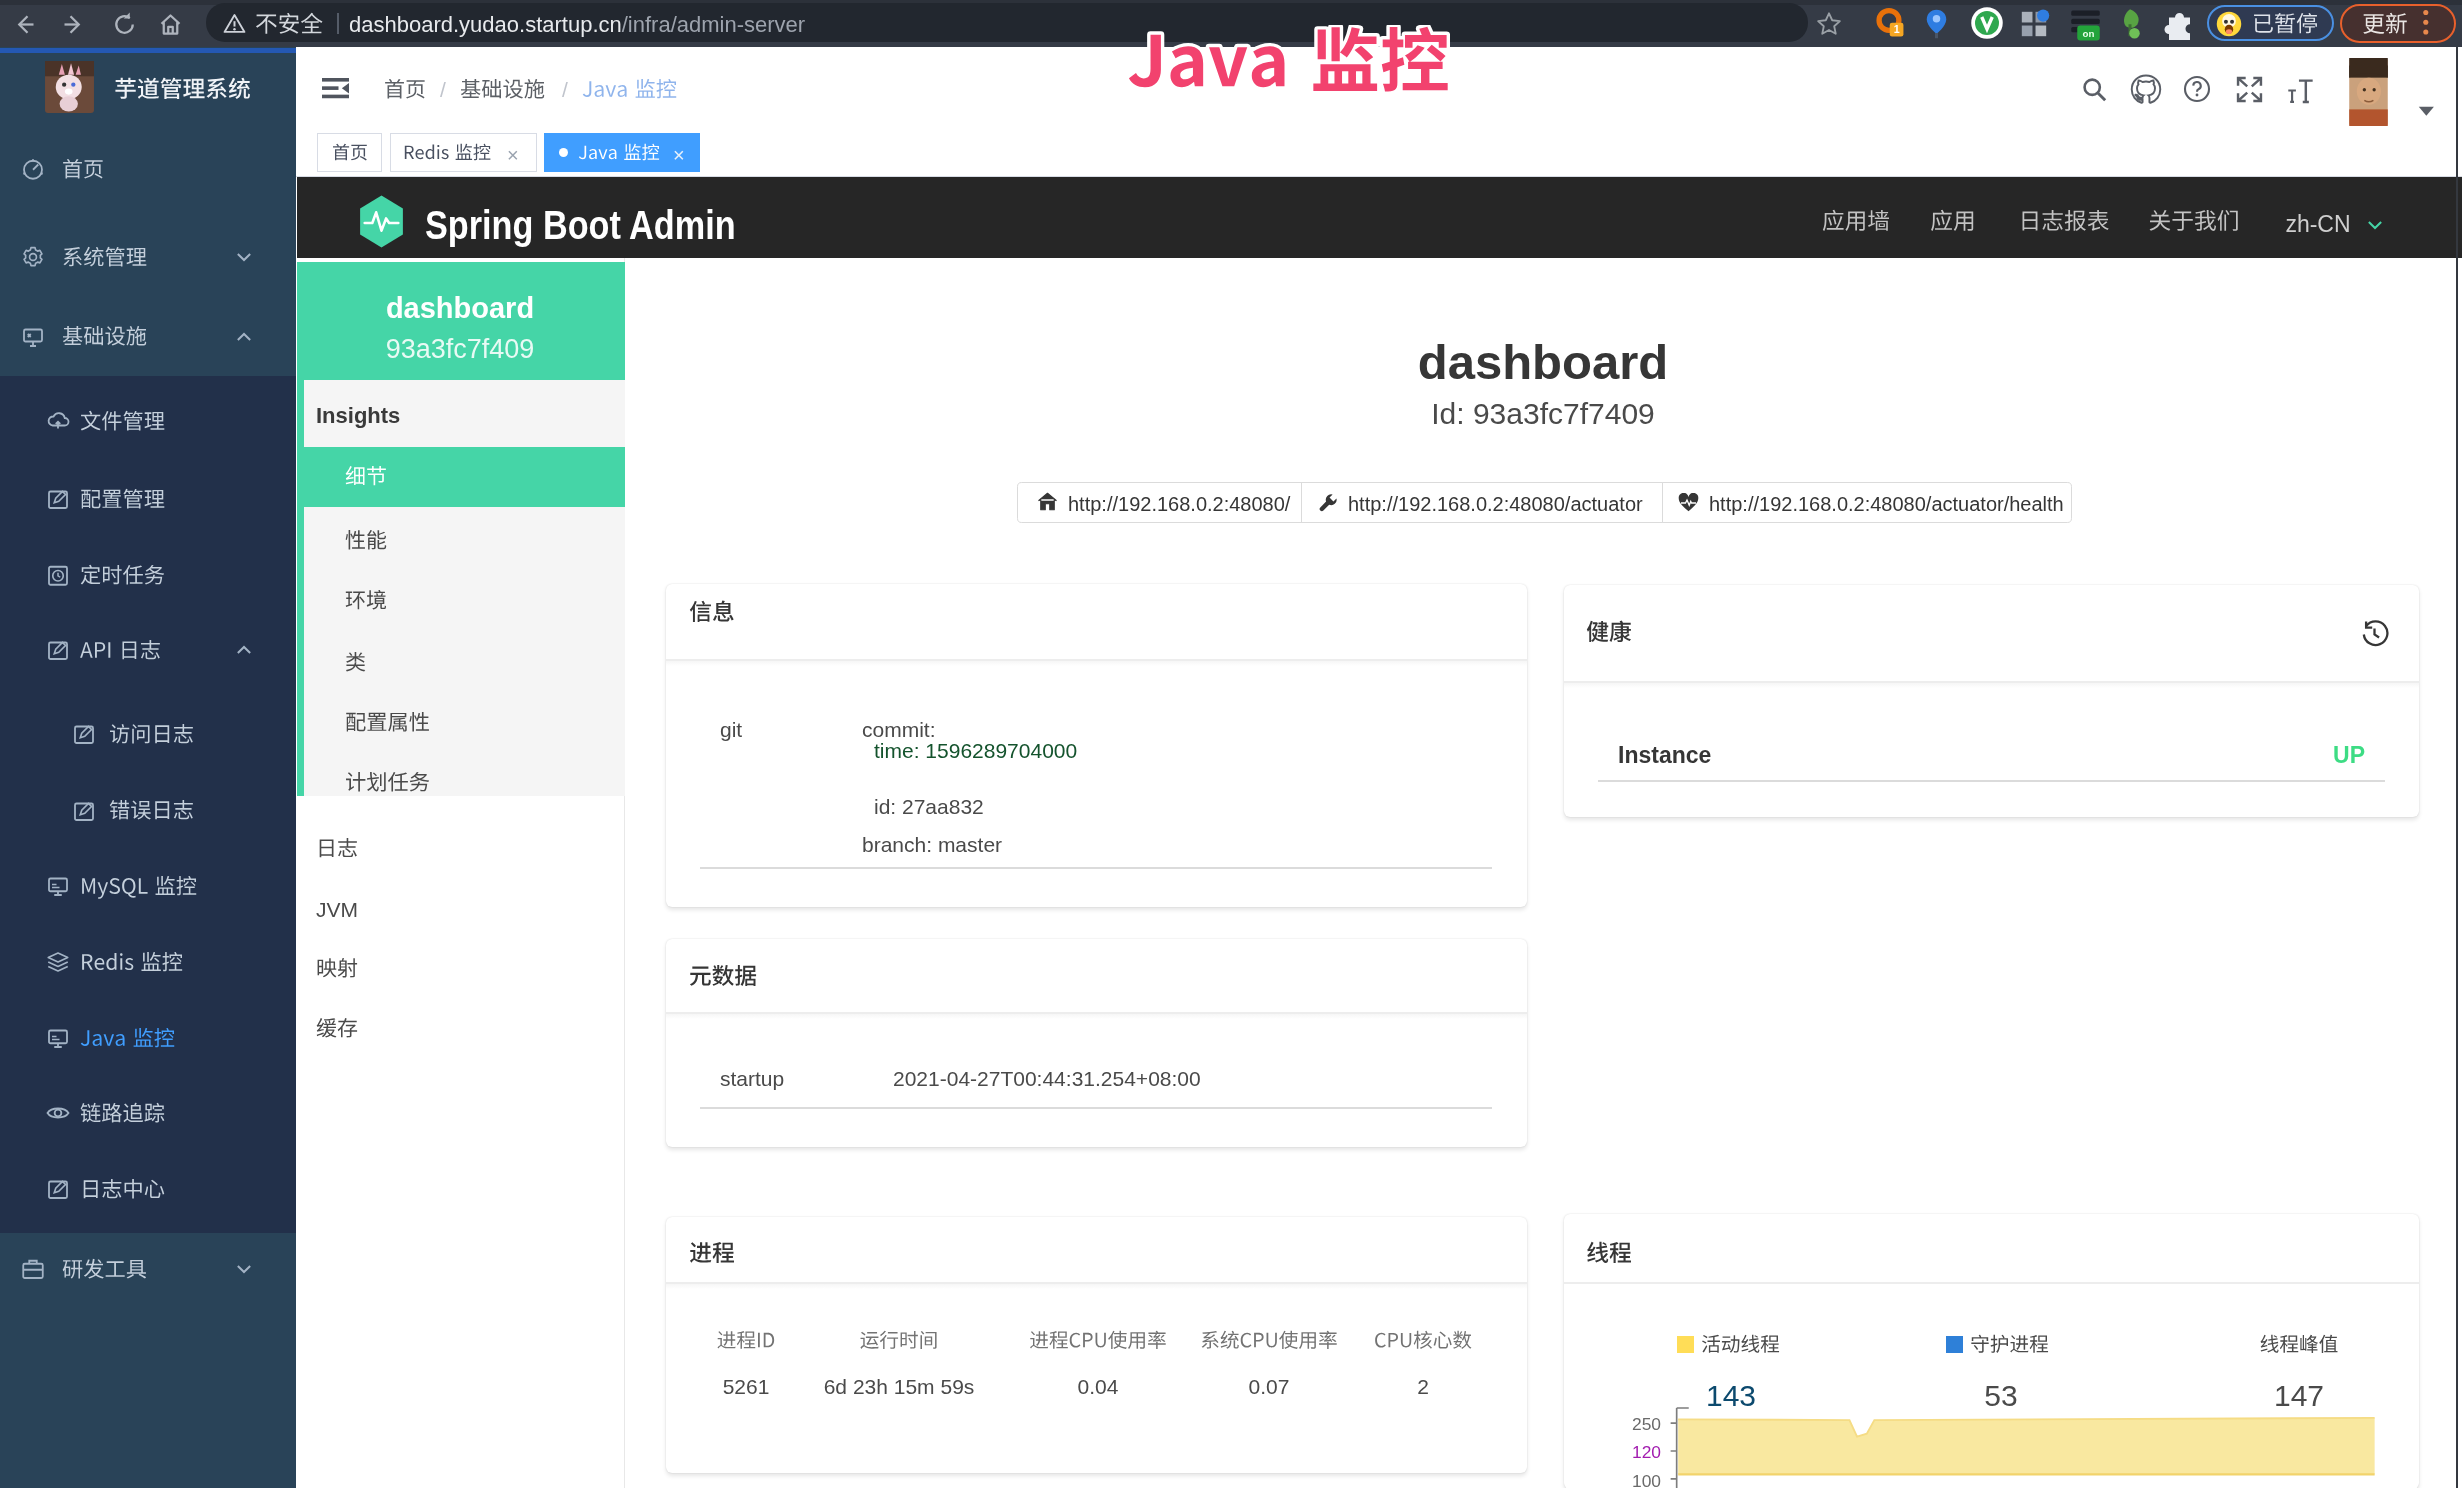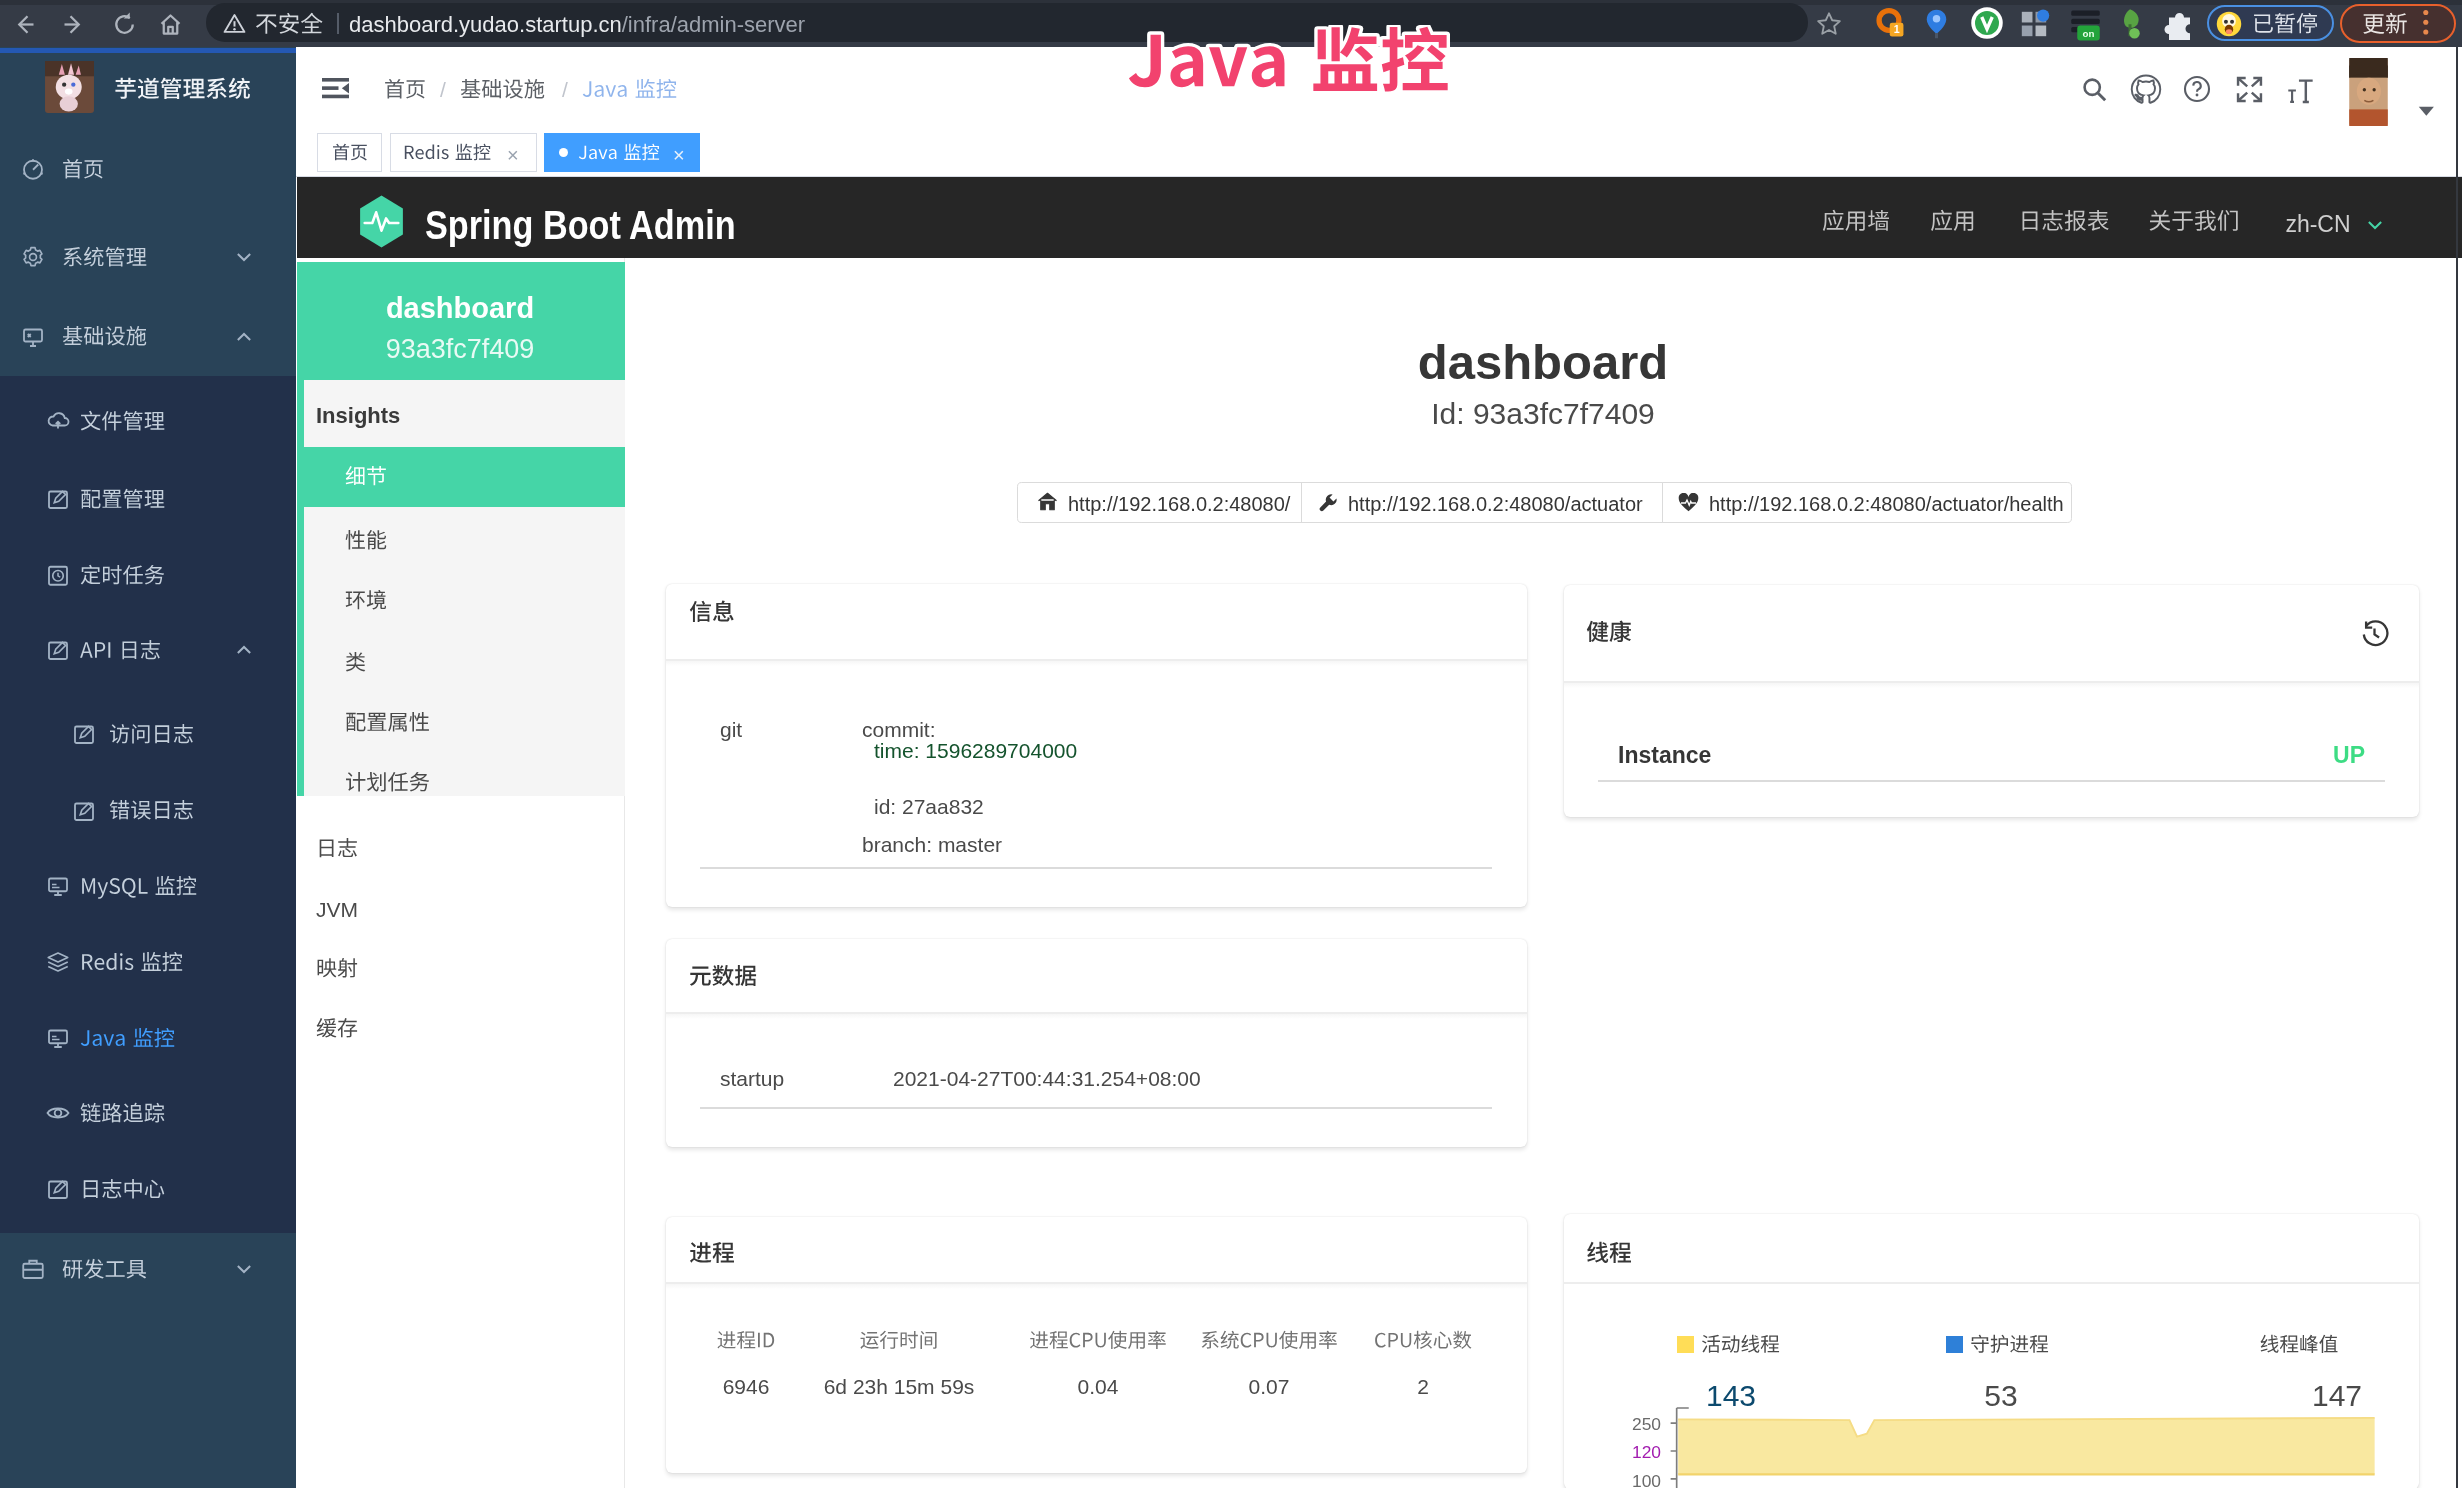--- a/index.html
+++ b/index.html
@@ -519,21 +519,21 @@
     <div style="position:absolute;left:1269px;top:1330px;transform:translateX(-50%);">
       <svg style="width:138px;height:22px;display:block;" viewBox="0 0 181.8 29.1">
         <path fill="#737373" d="M7.4 17.1C6.1 18.9 3.9 20.9 1.8 22.1C2.3 22.4 3.1 23 3.5 23.4C5.5 22 7.8 19.9 9.4 17.8ZM16.5 17.9C18.7 19.6 21.4 22 22.7 23.5L24.3 22.3C22.9 20.8 20.3 18.5 18.1 16.9ZM17.3 11.3C17.9 12 18.7 12.7 19.4 13.4L7.9 14.2C11.8 12.3 15.8 9.9 19.7 7L18.1 5.7C16.8 6.8 15.4 7.8 14 8.8L7.7 9.1C9.5 7.7 11.4 6.1 13.2 4.3C16.6 3.9 19.8 3.5 22.2 2.9L20.9 1.2C16.7 2.3 9.1 3 2.8 3.3C3 3.7 3.2 4.5 3.3 5C5.6 4.9 8 4.7 10.4 4.5C8.7 6.3 6.8 7.9 6.1 8.3C5.4 8.9 4.7 9.3 4.2 9.3C4.4 9.8 4.7 10.7 4.8 11.1C5.3 10.9 6.1 10.8 11.4 10.5C9.2 11.8 7.3 12.9 6.4 13.3C4.8 14.1 3.6 14.6 2.8 14.7C3 15.2 3.3 16.1 3.4 16.5C4.1 16.2 5.1 16.1 12.2 15.5V22.4C12.2 22.6 12.2 22.8 11.7 22.8C11.3 22.8 9.9 22.8 8.3 22.7C8.6 23.3 9 24.1 9.1 24.7C11 24.7 12.3 24.6 13.1 24.3C14 24 14.2 23.5 14.2 22.4V15.4L20.7 14.9C21.4 15.8 22.1 16.6 22.5 17.3L24.1 16.3C23 14.7 20.8 12.3 18.8 10.6ZM44.1 13.7V21.9C44.1 23.9 44.6 24.4 46.4 24.4C46.8 24.4 48.3 24.4 48.7 24.4C50.3 24.4 50.8 23.5 50.9 19.9C50.4 19.8 49.6 19.5 49.2 19.1C49.2 22.3 49.1 22.7 48.5 22.7C48.2 22.7 47 22.7 46.7 22.7C46.1 22.7 46.1 22.6 46.1 21.9V13.7ZM39.3 13.8C39.1 18.9 38.5 21.7 34.2 23.3C34.7 23.7 35.2 24.4 35.5 24.9C40.2 23 41 19.6 41.2 13.8ZM27.1 21.5 27.5 23.4C29.9 22.7 32.9 21.7 35.9 20.7L35.5 19.1C32.4 20 29.2 21 27.1 21.5ZM41.5 1.5C42 2.5 42.6 3.9 42.9 4.8H36.6V6.6H41.3C40.1 8.2 38.3 10.6 37.7 11.2C37.2 11.6 36.6 11.8 36.1 11.9C36.3 12.3 36.6 13.3 36.7 13.8C37.4 13.5 38.5 13.4 48 12.5C48.4 13.2 48.8 13.9 49 14.4L50.7 13.5C49.9 12 48.2 9.5 46.8 7.7L45.3 8.5C45.8 9.3 46.4 10.1 47 11L39.8 11.6C41 10.1 42.5 8.1 43.6 6.6H50.6V4.8H43.2L44.8 4.3C44.5 3.5 43.9 2 43.3 1ZM27.6 11.9C27.9 11.7 28.5 11.6 31.7 11.1C30.6 12.8 29.5 14 29.1 14.5C28.2 15.5 27.6 16.1 27.1 16.2C27.3 16.8 27.6 17.7 27.7 18.1C28.3 17.8 29.1 17.5 35.6 16.1C35.5 15.7 35.5 14.9 35.6 14.4L30.7 15.4C32.6 13.1 34.6 10.3 36.2 7.5L34.5 6.4C34 7.4 33.4 8.4 32.8 9.3L29.6 9.6C31.3 7.4 32.9 4.6 34.1 1.8L32.1 0.9C30.9 4.1 29 7.4 28.4 8.3C27.8 9.2 27.3 9.8 26.9 9.9C27.1 10.4 27.4 11.5 27.6 11.9ZM61.8 23.2C64.3 23.2 66.1 22.2 67.7 20.5L66.3 19C65.1 20.3 63.7 21.1 61.9 21.1C58.3 21.1 56 18.1 56 13.3C56 8.5 58.4 5.6 62 5.6C63.6 5.6 64.9 6.3 65.9 7.4L67.2 5.8C66.1 4.6 64.3 3.5 62 3.5C57.1 3.5 53.5 7.2 53.5 13.4C53.5 19.6 57 23.2 61.8 23.2ZM71.2 22.9H73.6V15.3H76.8C80.9 15.3 83.8 13.4 83.8 9.4C83.8 5.3 80.9 3.8 76.6 3.8H71.2ZM73.6 13.3V5.8H76.3C79.7 5.8 81.4 6.6 81.4 9.4C81.4 12.1 79.8 13.3 76.4 13.3ZM94.4 23.2C98.3 23.2 101.3 21.1 101.3 15V3.8H99V15.1C99 19.7 97 21.1 94.4 21.1C91.9 21.1 90 19.7 90 15.1V3.8H87.6V15C87.6 21.1 90.5 23.2 94.4 23.2ZM119.4 1.1V3.9H112.1V5.7H119.4V8.3H112.9V15.5H119.2C119.1 16.9 118.7 18.3 117.8 19.5C116.5 18.5 115.3 17.3 114.5 16L112.9 16.5C113.9 18.2 115.1 19.6 116.7 20.8C115.5 21.9 113.7 22.8 111.2 23.4C111.6 23.8 112.1 24.6 112.4 25C115.1 24.2 116.9 23.1 118.3 21.9C120.9 23.5 124.2 24.5 127.9 25C128.2 24.4 128.6 23.7 129.1 23.2C125.3 22.8 122 21.9 119.4 20.5C120.5 19 120.9 17.3 121.1 15.5H127.9V8.3H121.3V5.7H128.8V3.9H121.3V1.1ZM114.7 9.9H119.4V12.6L119.3 13.8H114.7ZM121.3 9.9H126.1V13.8H121.2L121.3 12.6ZM111 1C109.5 4.9 107 8.8 104.3 11.3C104.7 11.8 105.2 12.8 105.4 13.2C106.4 12.2 107.4 11.1 108.3 9.8V25.1H110.2V7C111.2 5.2 112.1 3.4 112.8 1.6ZM133.8 2.9V12.3C133.8 16 133.5 20.6 130.6 23.8C131.1 24 131.8 24.7 132.1 25.1C134.1 22.9 135 19.9 135.4 17H141.9V24.7H143.9V17H150.9V22.3C150.9 22.8 150.7 22.9 150.2 23C149.7 23 148 23 146.1 22.9C146.4 23.5 146.7 24.3 146.8 24.8C149.3 24.8 150.8 24.8 151.7 24.5C152.5 24.2 152.9 23.6 152.9 22.3V2.9ZM135.7 4.7H141.9V8.9H135.7ZM150.9 4.7V8.9H143.9V4.7ZM135.7 10.8H141.9V15.1H135.6C135.7 14.1 135.7 13.2 135.7 12.3ZM150.9 10.8V15.1H143.9V10.8ZM177.3 6.2C176.4 7.2 174.8 8.6 173.7 9.5L175.1 10.5C176.3 9.6 177.8 8.4 179 7.2ZM157.2 14.1 158.2 15.7C160 14.8 162.1 13.7 164.1 12.6L163.7 11.2C161.3 12.3 158.9 13.4 157.2 14.1ZM158 7.3C159.4 8.2 161.1 9.5 161.9 10.4L163.3 9.2C162.4 8.3 160.7 7 159.3 6.2ZM173.4 12.3C175.2 13.4 177.4 14.9 178.5 16L180 14.8C178.8 13.8 176.5 12.2 174.8 11.2ZM157.1 17.6V19.4H167.8V25H169.8V19.4H180.5V17.6H169.8V15.5H167.8V17.6ZM167.1 1.4C167.5 1.9 168 2.7 168.3 3.4H157.6V5.2H167.2C166.4 6.4 165.5 7.5 165.2 7.8C164.8 8.3 164.4 8.6 164 8.7C164.2 9.1 164.5 9.9 164.6 10.3C165 10.2 165.5 10 168.5 9.8C167.3 11.1 166.2 12.1 165.6 12.5C164.8 13.2 164.1 13.7 163.5 13.8C163.7 14.3 164 15.2 164.1 15.5C164.6 15.3 165.5 15.1 172.3 14.5C172.6 15 172.9 15.4 173.1 15.9L174.6 15.2C174.1 14 172.7 12.1 171.6 10.8L170.1 11.4C170.6 11.9 171 12.5 171.4 13L166.8 13.4C169.1 11.6 171.4 9.3 173.4 6.9L171.9 6C171.3 6.7 170.7 7.4 170.1 8.1L166.7 8.3C167.6 7.4 168.5 6.3 169.2 5.2H180.3V3.4H170.6C170.2 2.6 169.6 1.6 169 0.9Z"></path>
       </svg>
     </div>
     <div style="position:absolute;left:1423px;top:1330px;transform:translateX(-50%);">
       <svg style="width:98px;height:22px;display:block;" viewBox="0 0 129.8 29.1">
         <path fill="#737373" d="M9.8 23.2C12.3 23.2 14.1 22.2 15.7 20.5L14.3 19C13.1 20.3 11.7 21.1 9.9 21.1C6.3 21.1 4 18.1 4 13.3C4 8.5 6.4 5.6 10 5.6C11.6 5.6 12.9 6.3 13.9 7.4L15.2 5.8C14.1 4.6 12.3 3.5 10 3.5C5.1 3.5 1.5 7.2 1.5 13.4C1.5 19.6 5 23.2 9.8 23.2ZM19.2 22.9H21.6V15.3H24.8C28.9 15.3 31.8 13.4 31.8 9.4C31.8 5.3 28.9 3.8 24.6 3.8H19.2ZM21.6 13.3V5.8H24.3C27.7 5.8 29.4 6.6 29.4 9.4C29.4 12.1 27.8 13.3 24.4 13.3ZM42.4 23.2C46.3 23.2 49.3 21.1 49.3 15V3.8H47V15.1C47 19.7 45 21.1 42.4 21.1C39.9 21.1 38 19.7 38 15.1V3.8H35.6V15C35.6 21.1 38.5 23.2 42.4 23.2ZM74.1 13.3C71.9 17.7 66.9 21.4 60.8 23.4C61.2 23.8 61.8 24.5 62 25C65.2 23.8 68.2 22.3 70.6 20.3C72.4 21.7 74.3 23.5 75.3 24.7L76.8 23.4C75.8 22.2 73.8 20.5 72 19.1C73.7 17.6 75.1 15.9 76.1 14ZM67.7 1.5C68.3 2.5 68.8 3.7 69 4.6H62.2V6.4H67.2C66.3 7.9 64.8 10.3 64.3 10.8C63.9 11.3 63.2 11.4 62.6 11.5C62.8 12 63.1 12.9 63.2 13.4C63.7 13.2 64.5 13.1 69.1 12.8C67.2 14.7 64.8 16.5 62.1 17.7C62.5 18 63 18.7 63.3 19.2C67.8 17 71.8 13.2 74 9.2L72.2 8.6C71.8 9.4 71.2 10.2 70.6 11L66.2 11.3C67.2 9.9 68.4 7.9 69.3 6.4H76.7V4.6H70.7L71.1 4.5C70.9 3.5 70.2 2 69.5 0.9ZM56.8 1V6.1H53.3V7.9H56.7C55.9 11.4 54.3 15.6 52.6 17.8C53 18.2 53.5 19.1 53.7 19.7C54.8 18 55.9 15.3 56.8 12.6V24.9H58.7V11.3C59.4 12.6 60.2 14.1 60.5 14.9L61.7 13.6C61.3 12.8 59.4 9.9 58.7 8.9V7.9H61.6V6.1H58.7V1ZM85.5 8.3V21.2C85.5 23.8 86.3 24.5 89.1 24.5C89.7 24.5 93.7 24.5 94.4 24.5C97.3 24.5 97.9 23 98.2 18.1C97.6 17.9 96.8 17.6 96.3 17.2C96.1 21.7 95.9 22.6 94.3 22.6C93.4 22.6 90 22.6 89.3 22.6C87.8 22.6 87.5 22.4 87.5 21.2V8.3ZM81.3 10.2C80.9 13.3 80.1 17.4 78.9 20.1L80.9 20.9C82 18.1 82.8 13.7 83.2 10.6ZM97.6 10.3C99 13.3 100.5 17.5 101 20.1L102.9 19.4C102.4 16.7 100.9 12.7 99.4 9.6ZM86.7 3.2C89.2 5 92.2 7.5 93.7 9.2L95.1 7.7C93.6 6.1 90.5 3.6 88 1.9ZM115.3 1.5C114.8 2.5 114 4.1 113.4 5L114.6 5.6C115.3 4.8 116.2 3.5 116.9 2.3ZM106.1 2.3C106.8 3.4 107.5 4.8 107.7 5.7L109.2 5C108.9 4.1 108.2 2.7 107.5 1.7ZM114.5 16.1C113.9 17.5 113 18.6 112 19.6C111 19.1 110 18.6 109.1 18.2C109.4 17.6 109.8 16.9 110.2 16.1ZM106.7 18.9C107.9 19.4 109.4 20 110.7 20.7C109 21.9 107 22.8 104.9 23.2C105.2 23.6 105.6 24.3 105.8 24.8C108.2 24.1 110.4 23.1 112.3 21.6C113.1 22.1 113.9 22.6 114.5 23L115.8 21.8C115.2 21.3 114.4 20.9 113.5 20.4C114.9 18.9 116 17.1 116.7 14.8L115.6 14.4L115.3 14.5H111L111.6 13.1L109.8 12.8C109.7 13.3 109.4 13.9 109.1 14.5H105.6V16.1H108.3C107.8 17.2 107.2 18.1 106.7 18.9ZM110.5 1V5.9H105.1V7.5H109.9C108.6 9.2 106.6 10.8 104.8 11.6C105.2 11.9 105.6 12.6 105.9 13.1C107.5 12.2 109.2 10.7 110.5 9.2V12.4H112.3V8.8C113.5 9.8 115.1 11 115.8 11.6L116.9 10.2C116.2 9.7 114 8.3 112.7 7.5H117.6V5.9H112.3V1ZM120.1 1.2C119.5 5.8 118.3 10.2 116.3 12.9C116.7 13.2 117.5 13.8 117.8 14.1C118.5 13.2 119 12 119.5 10.7C120.1 13.3 120.9 15.7 121.8 17.7C120.4 20.2 118.4 22.1 115.5 23.5C115.9 23.8 116.4 24.6 116.6 25C119.3 23.6 121.3 21.8 122.8 19.5C124.1 21.7 125.7 23.5 127.7 24.7C128.1 24.2 128.6 23.6 129.1 23.2C126.9 22 125.2 20.1 123.8 17.7C125.2 15.1 126.1 11.8 126.7 7.9H128.4V6.1H121C121.4 4.6 121.7 3.1 121.9 1.5ZM124.8 7.9C124.4 10.9 123.8 13.5 122.8 15.7C121.9 13.4 121.1 10.7 120.6 7.9Z"></path>
       </svg>
     </div>
-    <div style="position:absolute;left:746px;top:1386px;transform:translateX(-50%);font:400 21px 'Liberation Sans',sans-serif;color:#4a4a4a;line-height:0;white-space:nowrap;"><span style="vertical-align:middle">6946</span></div>
+    <div style="position:absolute;left:746px;top:1386px;transform:translateX(-50%);font:400 21px 'Liberation Sans',sans-serif;color:#4a4a4a;line-height:0;white-space:nowrap;"><span style="vertical-align:middle">5261</span></div>
     <div style="position:absolute;left:899px;top:1386px;transform:translateX(-50%);font:400 21px 'Liberation Sans',sans-serif;color:#4a4a4a;line-height:0;white-space:nowrap;"><span style="vertical-align:middle">6d 23h 15m 59s</span></div>
     <div style="position:absolute;left:1098px;top:1386px;transform:translateX(-50%);font:400 21px 'Liberation Sans',sans-serif;color:#4a4a4a;line-height:0;white-space:nowrap;"><span style="vertical-align:middle">0.04</span></div>
     <div style="position:absolute;left:1269px;top:1386px;transform:translateX(-50%);font:400 21px 'Liberation Sans',sans-serif;color:#4a4a4a;line-height:0;white-space:nowrap;"><span style="vertical-align:middle">0.07</span></div>
     <div style="position:absolute;left:1423px;top:1386px;transform:translateX(-50%);font:400 21px 'Liberation Sans',sans-serif;color:#4a4a4a;line-height:0;white-space:nowrap;"><span style="vertical-align:middle">2</span></div>
     <div style="position:absolute;left:1564px;top:1214px;width:855px;height:275px;background:#fff;border-radius:6px;box-shadow:0 2.3px 4.6px rgba(0,0,0,.10),0 0 1.5px rgba(0,0,0,.14)"></div>
     <div style="position:absolute;left:1564px;top:1282px;width:855px;height:1.5px;background:#ededed"></div>
     <div style="position:absolute;left:1586px;top:1241px;">
       <svg style="width:46px;height:25.5px;display:block;" viewBox="0 0 60.0 33.6">
         <path fill="#363636" d="M1.5 24.5 2.1 27.3C5 26.4 8.6 25.2 12.1 24.1L11.6 21.7C7.9 22.8 4 23.9 1.5 24.5ZM21.1 3C22.5 3.8 24.3 5 25.2 5.8L26.9 4.1C26 3.3 24.2 2.2 22.8 1.5ZM2.2 13.8C2.6 13.6 3.4 13.4 6.6 13C5.4 14.7 4.3 16 3.8 16.6C2.9 17.7 2.2 18.4 1.5 18.6C1.8 19.3 2.2 20.5 2.4 21.1C3.1 20.7 4.2 20.4 11.6 18.9C11.5 18.3 11.6 17.2 11.7 16.5L6.2 17.5C8.4 14.9 10.6 11.8 12.4 8.7L10 7.3C9.4 8.4 8.8 9.5 8.2 10.6L4.9 10.8C6.7 8.4 8.4 5.3 9.6 2.4L7 1.1C5.8 4.6 3.7 8.4 3 9.4C2.4 10.4 1.9 11 1.3 11.2C1.6 11.9 2 13.3 2.2 13.8ZM26.3 15.9C25.2 17.6 23.8 19.1 22.1 20.5C21.8 19.1 21.4 17.4 21.1 15.6L28.4 14.2L28 11.7L20.8 13C20.6 12 20.5 10.8 20.4 9.6L27.6 8.5L27.1 6L20.3 7.1C20.2 5.1 20.1 3.1 20.2 1H17.4C17.4 3.2 17.4 5.3 17.6 7.5L13 8.2L13.4 10.7L17.7 10.1C17.8 11.2 17.9 12.4 18 13.6L12.4 14.6L12.8 17.2L18.4 16.1C18.8 18.4 19.2 20.5 19.7 22.3C17.2 23.9 14.4 25.2 11.3 26.1C12 26.7 12.7 27.7 13.1 28.4C15.8 27.5 18.4 26.2 20.7 24.8C21.9 27.3 23.5 28.9 25.5 28.9C27.8 28.9 28.6 27.9 29 24.4C28.4 24.1 27.5 23.5 27 22.8C26.8 25.4 26.6 26.1 25.8 26.1C24.8 26.1 23.8 25 23 23.1C25.3 21.3 27.2 19.3 28.6 17ZM46.5 4.7H54.6V9.6H46.5ZM43.8 2.3V12H57.4V2.3ZM43.5 19.9V22.3H49.1V25.7H41.5V28.2H59V25.7H51.9V22.3H57.6V19.9H51.9V16.8H58.3V14.3H42.8V16.8H49.1V19.9ZM40.6 1.4C38.3 2.5 34.5 3.4 31.1 3.9C31.4 4.5 31.8 5.5 31.9 6.1C33.2 5.9 34.6 5.7 36 5.4V9.5H31.4V12.2H35.6C34.5 15.4 32.6 19 30.8 21.1C31.2 21.8 31.9 22.9 32.1 23.7C33.5 22 34.9 19.4 36 16.7V28.9H38.8V16.4C39.7 17.6 40.6 19.1 41.1 19.9L42.8 17.7C42.1 16.9 39.6 14.3 38.8 13.6V12.2H42.3V9.5H38.8V4.8C40.1 4.5 41.4 4.1 42.5 3.6Z"></path>
       </svg>
@@ -550,21 +550,21 @@
         <path fill="#4a4a4a" d="M4.7 15.4C6.4 17.1 8.2 19.4 8.9 21L10.6 19.8C9.8 18.3 7.9 16 6.2 14.4ZM15.8 7.5V11.2H1.5V13.1H15.8V22.3C15.8 22.7 15.7 22.8 15.1 22.9C14.6 22.9 12.8 22.9 10.9 22.8C11.2 23.4 11.5 24.2 11.6 24.8C14.1 24.8 15.7 24.8 16.6 24.4C17.5 24.1 17.8 23.6 17.8 22.3V13.1H24.5V11.2H17.8V7.5ZM11.2 1.4C11.7 2.2 12.2 3.3 12.5 4.2H2.1V9.4H4.1V6H21.7V9.4H23.8V4.2H14.7C14.4 3.2 13.7 1.9 13.1 0.9ZM30.9 1.1V6.3H27.4V8.2H30.9V13.8C29.4 14.2 28.1 14.6 27 14.8L27.5 16.8L30.9 15.8V22.5C30.9 22.9 30.8 23 30.4 23C30.1 23 29 23 27.8 23C28.1 23.5 28.3 24.4 28.4 24.9C30.2 24.9 31.2 24.8 31.9 24.5C32.6 24.2 32.8 23.6 32.8 22.5V15.2L36 14.2L35.7 12.4L32.8 13.2V8.2H35.8V6.3H32.8V1.1ZM41.4 1.8C42.3 3 43.3 4.5 43.8 5.5H37.6V12.5C37.6 16 37.3 20.5 34.4 23.6C34.8 23.9 35.6 24.6 36 25C38.7 22 39.4 17.7 39.5 14.1H48.1V15.8H50V5.5H43.8L45.6 4.8C45.1 3.7 44.1 2.3 43.1 1.1ZM48.1 12.3H39.6V7.3H48.1ZM54.1 2.7C55.5 4 57.3 5.9 58.1 7L59.6 5.8C58.7 4.7 56.9 2.9 55.5 1.6ZM70.7 1.6V5.8H66.4V1.6H64.5V5.8H60.8V7.6H64.5V10.7L64.5 12.3H60.7V14.2H64.2C63.9 16.1 63 18.1 61 19.6C61.5 19.8 62.2 20.6 62.5 21C64.8 19.2 65.8 16.7 66.2 14.2H70.7V20.8H72.7V14.2H76.5V12.3H72.7V7.6H76V5.8H72.7V1.6ZM66.4 7.6H70.7V12.3H66.4L66.4 10.7ZM58.8 10.5H53.3V12.3H56.9V19.7C55.7 20.2 54.4 21.3 53 22.8L54.3 24.6C55.6 22.8 56.9 21.3 57.8 21.3C58.4 21.3 59.2 22.2 60.3 22.8C62.1 24 64.3 24.3 67.5 24.3C70 24.3 74.6 24.1 76.5 24C76.5 23.4 76.8 22.5 77.1 22C74.5 22.3 70.6 22.5 67.5 22.5C64.6 22.5 62.4 22.3 60.7 21.2C59.9 20.7 59.3 20.2 58.8 19.9ZM91.8 3.8H99.7V8.6H91.8ZM90 2.1V10.3H101.6V2.1ZM89.6 17.4V19.1H94.7V22.5H87.9V24.3H103V22.5H96.7V19.1H101.9V17.4H96.7V14.3H102.5V12.6H89V14.3H94.7V17.4ZM87.4 1.4C85.5 2.3 82 3 79.1 3.5C79.4 4 79.6 4.6 79.7 5C80.9 4.9 82.2 4.6 83.5 4.4V8.4H79.3V10.2H83.3C82.2 13.2 80.4 16.6 78.7 18.4C79.1 18.9 79.5 19.7 79.7 20.2C81.1 18.6 82.4 16 83.5 13.4V24.9H85.4V13.7C86.3 14.8 87.4 16.2 87.8 16.9L89 15.4C88.5 14.8 86.2 12.5 85.4 11.8V10.2H88.7V8.4H85.4V3.9C86.7 3.6 87.8 3.3 88.7 2.9Z"></path>
       </svg>
     </div>
     <div style="position:absolute;left:2299px;top:1334px;transform:translateX(-50%);">
       <svg style="width:79px;height:22px;display:block;" viewBox="0 0 104.0 29.1">
         <path fill="#4a4a4a" d="M1.4 21.5 1.8 23.3C4.2 22.6 7.3 21.7 10.3 20.8L10.1 19.1C6.9 20 3.6 21 1.4 21.5ZM18.3 2.6C19.6 3.2 21.2 4.2 22.1 5L23.2 3.7C22.4 3 20.7 2.1 19.4 1.5ZM1.9 11.9C2.2 11.7 2.9 11.5 6 11.1C4.9 12.8 3.9 14.1 3.4 14.6C2.6 15.6 2 16.2 1.4 16.4C1.6 16.8 1.9 17.8 2 18.1C2.6 17.8 3.5 17.6 10 16.2C9.9 15.9 9.9 15.1 10 14.6L4.8 15.5C6.8 13.2 8.8 10.3 10.4 7.5L8.8 6.5C8.3 7.5 7.7 8.4 7.1 9.4L3.8 9.7C5.4 7.5 6.9 4.7 8 2L6.2 1.1C5.2 4.2 3.3 7.6 2.7 8.4C2.1 9.3 1.7 9.9 1.2 10C1.5 10.6 1.8 11.5 1.9 11.9ZM23.1 13.8C22 15.4 20.6 17 18.9 18.3C18.5 16.9 18.1 15.2 17.9 13.3L24.5 12.1L24.2 10.4L17.7 11.6C17.5 10.5 17.4 9.4 17.3 8.2L23.8 7.2L23.5 5.5L17.2 6.4C17.1 4.7 17.1 2.9 17.1 1H15.2C15.2 2.9 15.3 4.8 15.4 6.7L11.3 7.3L11.6 9L15.5 8.4C15.5 9.6 15.7 10.8 15.8 11.9L10.7 12.9L11 14.6L16 13.7C16.4 15.9 16.8 17.8 17.3 19.4C15.1 20.9 12.6 22.1 9.9 22.9C10.4 23.3 10.9 24 11.1 24.5C13.6 23.6 15.9 22.5 18 21.2C19 23.5 20.4 24.9 22.3 24.9C24.1 24.9 24.7 24 25 21.1C24.6 20.9 24 20.5 23.6 20.1C23.5 22.4 23.2 23 22.5 23C21.3 23 20.4 21.9 19.6 20C21.6 18.5 23.4 16.6 24.7 14.6ZM39.8 3.8H47.7V8.6H39.8ZM38 2.1V10.3H49.6V2.1ZM37.6 17.4V19.1H42.7V22.5H35.9V24.3H51V22.5H44.7V19.1H49.9V17.4H44.7V14.3H50.5V12.6H37V14.3H42.7V17.4ZM35.4 1.4C33.5 2.3 30 3 27.1 3.5C27.4 4 27.6 4.6 27.7 5C28.9 4.9 30.2 4.6 31.5 4.4V8.4H27.3V10.2H31.3C30.2 13.2 28.4 16.6 26.7 18.4C27.1 18.9 27.5 19.7 27.7 20.2C29.1 18.6 30.4 16 31.5 13.4V24.9H33.4V13.7C34.3 14.8 35.4 16.2 35.8 16.9L37 15.4C36.5 14.8 34.2 12.5 33.4 11.8V10.2H36.7V8.4H33.4V3.9C34.7 3.6 35.8 3.3 36.7 2.9ZM67.5 4.8H72.6C71.9 6 70.9 7.2 69.8 8.1C68.7 7.2 67.8 6.2 67.2 5.1ZM67.5 1C66.5 3.7 64.4 6 62.1 7.5C62.5 7.9 63.2 8.6 63.4 9C64.3 8.3 65.3 7.5 66.1 6.5C66.7 7.4 67.5 8.4 68.4 9.2C66.5 10.6 64.2 11.6 62 12.1C62.3 12.5 62.8 13.2 63 13.6C65.4 12.9 67.7 11.9 69.8 10.4C71.4 11.6 73.5 12.7 75.9 13.3C76.1 12.8 76.7 12.1 77.1 11.7C74.8 11.2 72.8 10.3 71.2 9.2C72.9 7.7 74.2 5.9 75.1 3.7L73.9 3.1L73.6 3.2H68.5C68.8 2.7 69.1 2.1 69.3 1.5ZM68.7 12.1V13.7H63.9V15.2H68.7V16.9H64V18.4H68.7V20.3H62.8V21.9H68.7V25H70.6V21.9H76.4V20.3H70.6V18.4H75.3V16.9H70.6V15.2H75.4V13.7H70.6V12.1ZM57 1.3V19.7L55.4 19.8V5.4H53.8V21.5L60.2 21V22H61.7V5.4H60.2V19.4L58.6 19.6V1.3ZM93.6 1C93.5 1.8 93.4 2.8 93.2 3.7H86.6V5.4H92.9C92.8 6.3 92.6 7.2 92.4 7.9H87.9V22.5H85.4V24.2H102.9V22.5H100.6V7.9H94.2C94.4 7.2 94.6 6.3 94.8 5.4H102.1V3.7H95.2L95.7 1.2ZM89.7 22.5V20.4H98.8V22.5ZM89.7 13H98.8V15.3H89.7ZM89.7 11.6V9.4H98.8V11.6ZM89.7 16.7H98.8V18.9H89.7ZM84.9 1.1C83.5 5 81.2 8.9 78.8 11.4C79.2 11.9 79.7 12.9 79.9 13.4C80.7 12.5 81.4 11.6 82.1 10.5V25H84V7.6C85 5.7 85.9 3.7 86.7 1.6Z"></path>
       </svg>
     </div>
     <div style="position:absolute;left:1731px;top:1394px;transform:translateX(-50%);font:400 30px 'Liberation Sans',sans-serif;color:#0c4a6e;line-height:0;white-space:nowrap;"><span style="vertical-align:middle">143</span></div>
     <div style="position:absolute;left:2001px;top:1394px;transform:translateX(-50%);font:400 30px 'Liberation Sans',sans-serif;color:#4a4a4a;line-height:0;white-space:nowrap;"><span style="vertical-align:middle">53</span></div>
-    <div style="position:absolute;left:2299px;top:1394px;transform:translateX(-50%);font:400 30px 'Liberation Sans',sans-serif;color:#4a4a4a;line-height:0;white-space:nowrap;margin-left:38px;"><span style="vertical-align:middle">147</span></div>
+    <div style="position:absolute;left:2299px;top:1394px;transform:translateX(-50%);font:400 30px 'Liberation Sans',sans-serif;color:#4a4a4a;line-height:0;white-space:nowrap;"><span style="vertical-align:middle">147</span></div>
     <div style="position:absolute;left:1661px;top:1423px;transform:translateX(-100%);font:400 17.4px 'Liberation Sans',sans-serif;color:#6a6a6a;line-height:0;white-space:nowrap;"><span style="vertical-align:middle">250</span></div>
     <div style="position:absolute;left:1661px;top:1451px;transform:translateX(-100%);font:400 17.4px 'Liberation Sans',sans-serif;color:#a21caf;line-height:0;white-space:nowrap;"><span style="vertical-align:middle">120</span></div>
     <div style="position:absolute;left:1661px;top:1480px;transform:translateX(-100%);font:400 17.4px 'Liberation Sans',sans-serif;color:#6a6a6a;line-height:0;white-space:nowrap;"><span style="vertical-align:middle">100</span></div>
     <svg style="position:absolute;left:1665px;top:1405px" width="713" height="83" viewBox="0 0 940 110">
       <path d="M13 4 h16 M13 4 V110 M5 24 h8 M5 61 h8 M5 98 h8" stroke="#7d7d7d" stroke-width="2.2" fill="none"></path>
       <path d="M15 19 L242 20 L252 42 L265 38 L275 20 L938 17 L938 92 L15 92z" fill="#f9e8a0"></path>
       <path d="M15 19 L242 20 L252 42 L265 38 L275 20 L938 17" stroke="#f5dc85" stroke-width="2.5" fill="none"></path>
       <path d="M15 92 h923" stroke="#f2d36b" stroke-width="3" fill="none"></path>
     </svg>
     <svg style="position:absolute;left:1127px;top:25px" width="323" height="78" viewBox="0 0 425.6 103.0">

